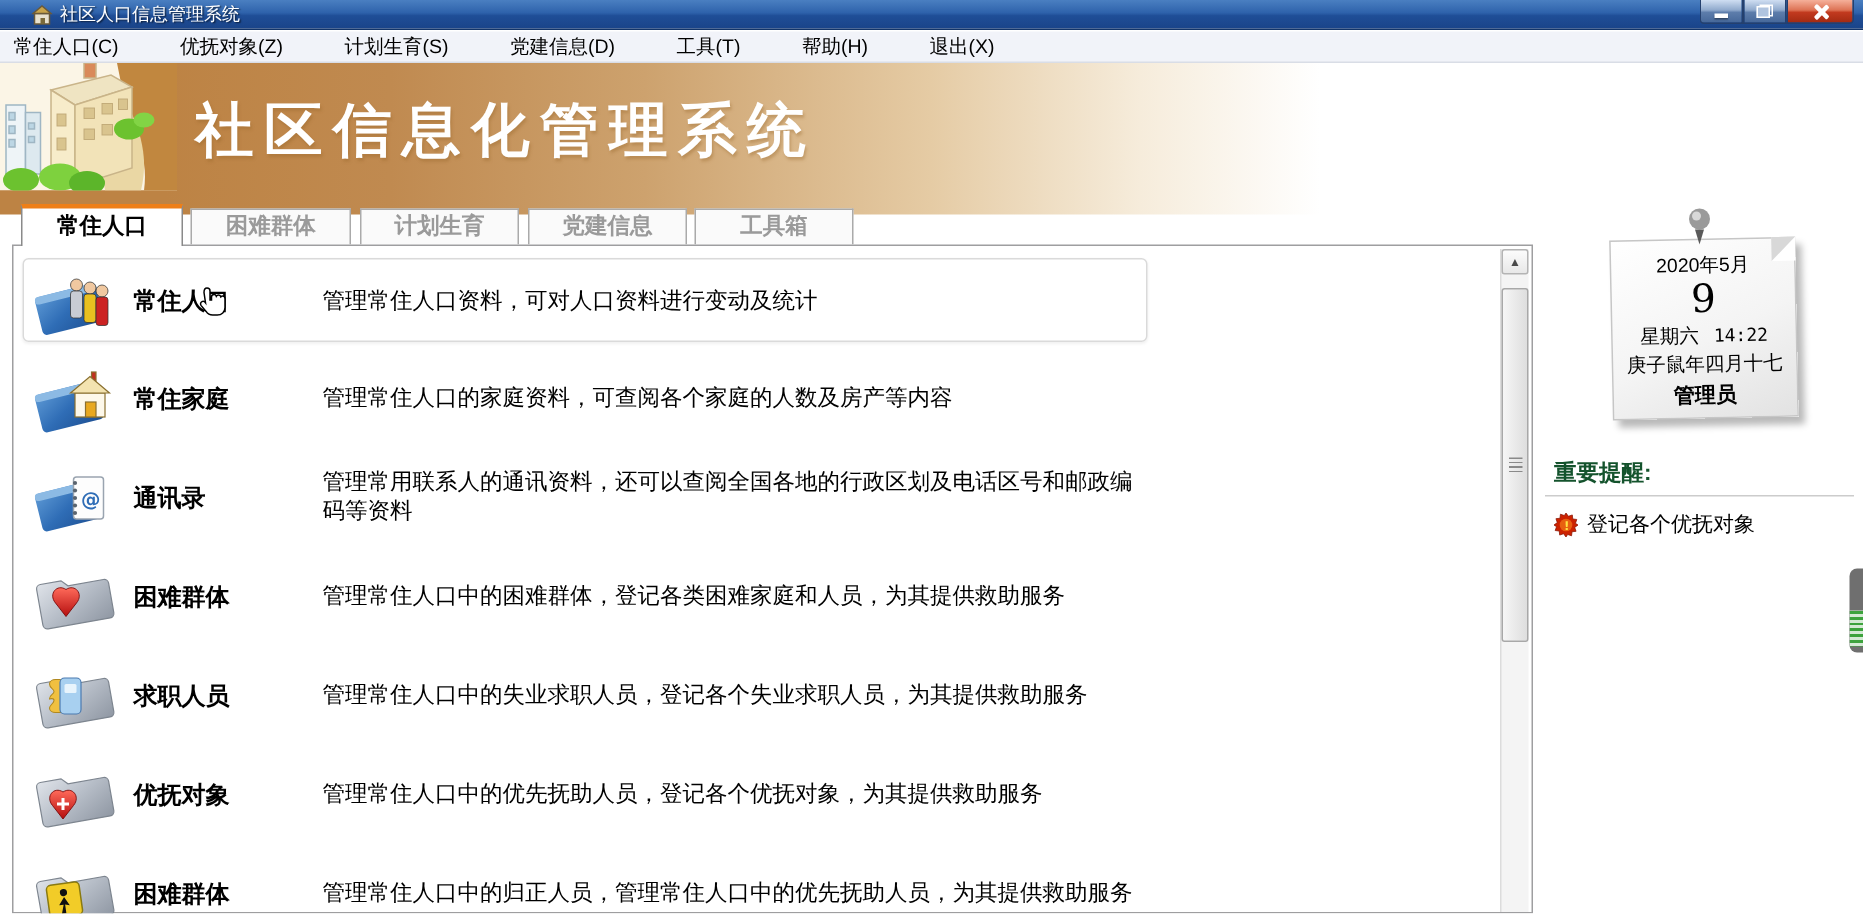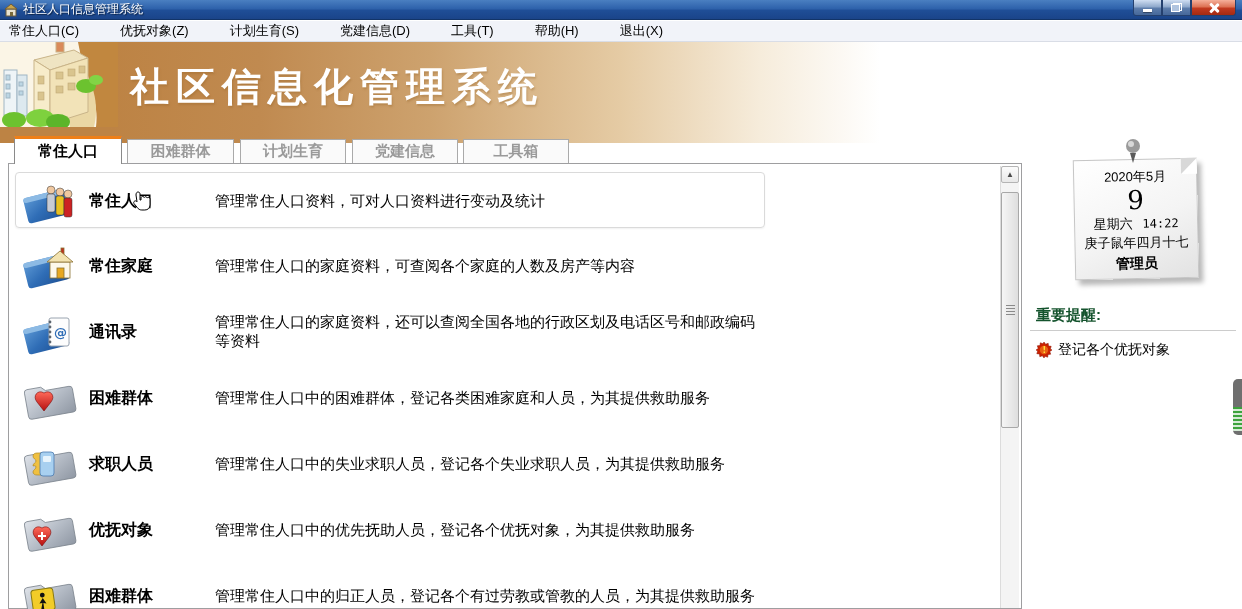--- a/index.html
+++ b/index.html
@@ -3,21 +3,21 @@
 <meta charset="utf-8">
 <style>
   * { margin:0; padding:0; box-sizing:border-box; }
   html,body { width:1242px; height:609px; overflow:hidden; }
   body { font-family:"Liberation Sans","DejaVu Sans",sans-serif; background:#fff; position:relative; }
   #window { position:absolute; inset:0; width:1242px; height:609px; background:#fff; overflow:hidden; }
 
   
   .titlebar { position:absolute; left:0; top:0; width:1242px; height:20px;
     background:linear-gradient(#4a7fc1 0%, #2e62ab 45%, #1f4e97 55%, #1a4489 100%);
-    border-bottom:1px solid #123468; display:flex; align-items:center; }
+    border-bottom:1px solid #123468; display:flex; align-items:center;padding-left:17px; }
   .app-icon { width:14px; height:14px; margin:0 5px 0 4px; }
   .titlebar-text { color:#fff; font-size:12px; text-shadow:1px 1px 1px rgba(0,0,0,.6); }
   .win-controls { position:absolute; right:6px; top:0; display:flex; }
   .win-btn { height:16px; border:1px solid #24406e; border-top:none; display:flex; align-items:center; justify-content:center; cursor:pointer; }
   .win-btn.min, .win-btn.max { width:29px; background:linear-gradient(#cfdef2 0%, #8fa9cc 45%, #5d7dab 55%, #46689a 100%); }
   .win-btn.min { border-radius:0 0 0 3px; }
   .win-btn.close { width:45px; background:linear-gradient(#f5b09a 0%, #dd7254 45%, #c23a1f 55%, #a32a12 100%); border-radius:0 0 3px 0; }
   .glyph-min { width:9px; height:3px; background:#fff; margin-top:6px; box-shadow:0 1px 1px rgba(0,0,0,.4); }
   .glyph-restore { position:relative; width:11px; height:9px; }
   .glyph-restore::before { content:""; position:absolute; right:0; top:0; width:7px; height:6px; border:1px solid #fff; }
@@ -249,21 +249,21 @@
               <circle cx="27" cy="14" r="1.4"></circle>
               <circle cx="27" cy="19" r="1.4"></circle>
               <circle cx="27" cy="24" r="1.4"></circle>
               <circle cx="27" cy="29" r="1.4"></circle>
               <circle cx="27" cy="34" r="1.4"></circle>
             </g>
           <text x="31" y="29" font-size="13" font-weight="bold" fill="#2f6db6" font-family="DejaVu Sans, sans-serif">@</text>
         </g>
       </svg>
       <span class="fname">通讯录</span>
-      <span class="fdesc">管理常住人口的家庭资料，还可以查阅全国各地的行政区划及电话区号和邮政编码等资料</span>
+      <span class="fdesc">管理常用联系人的通讯资料，还可以查阅全国各地的行政区划及电话区号和邮政编码等资料</span>
     </div>
 
     <div class="row" style="top:203px;">
       <svg class="ficon" viewBox="0 0 54 48">
         <g transform="rotate(-10 26 26)">
             <path d="M6 12 h14 l4 4 h24 a3 3 0 0 1 3 3 v20 a3 3 0 0 1 -3 3 H6 a3 3 0 0 1 -3 -3 V15 a3 3 0 0 1 3 -3 Z" fill="url(#foldGrad)" stroke="#7d858f" stroke-width=".8"></path>
           </g>
         <path d="M14 28 c-5-6 1-13 7-9 6-4 12 3 7 9 l-7 9 Z" fill="url(#heartGrad)" stroke="#7a0a0a" stroke-width=".6"></path>
       </svg>
       <span class="fname">困难群体</span>
@@ -303,21 +303,21 @@
         <g transform="rotate(-10 26 26)">
             <path d="M6 12 h14 l4 4 h24 a3 3 0 0 1 3 3 v20 a3 3 0 0 1 -3 3 H6 a3 3 0 0 1 -3 -3 V15 a3 3 0 0 1 3 -3 Z" fill="url(#foldGrad)" stroke="#7d858f" stroke-width=".8"></path>
           </g>
         <g transform="rotate(-8 20 28)">
           <rect x="9" y="17" width="22" height="22" rx="3" fill="#f2cc28" stroke="#8a7a10" stroke-width="1"></rect>
           <circle cx="20" cy="23" r="2.4" fill="#111"></circle>
           <path d="M20 26 l-4 5 l3 0 l-2 6 l3 0 l0 -6 l3 1 z" fill="#111"></path>
         </g>
       </svg>
       <span class="fname">困难群体</span>
-      <span class="fdesc">管理常住人口中的归正人员，登记各个有过劳教或管教的人员，为其提供救助服务</span>
+      <span class="fdesc">管理常住人口中的归正人员，管理常住人口中的优先抚助人员，为其提供救助服务</span>
     </div>
 
     <div class="scrollbar">
       <div class="scroll-up">▲</div>
       <div class="scroll-thumb">
         <div class="thumb-grip"></div>
       </div>
     </div>
   </div>
 

